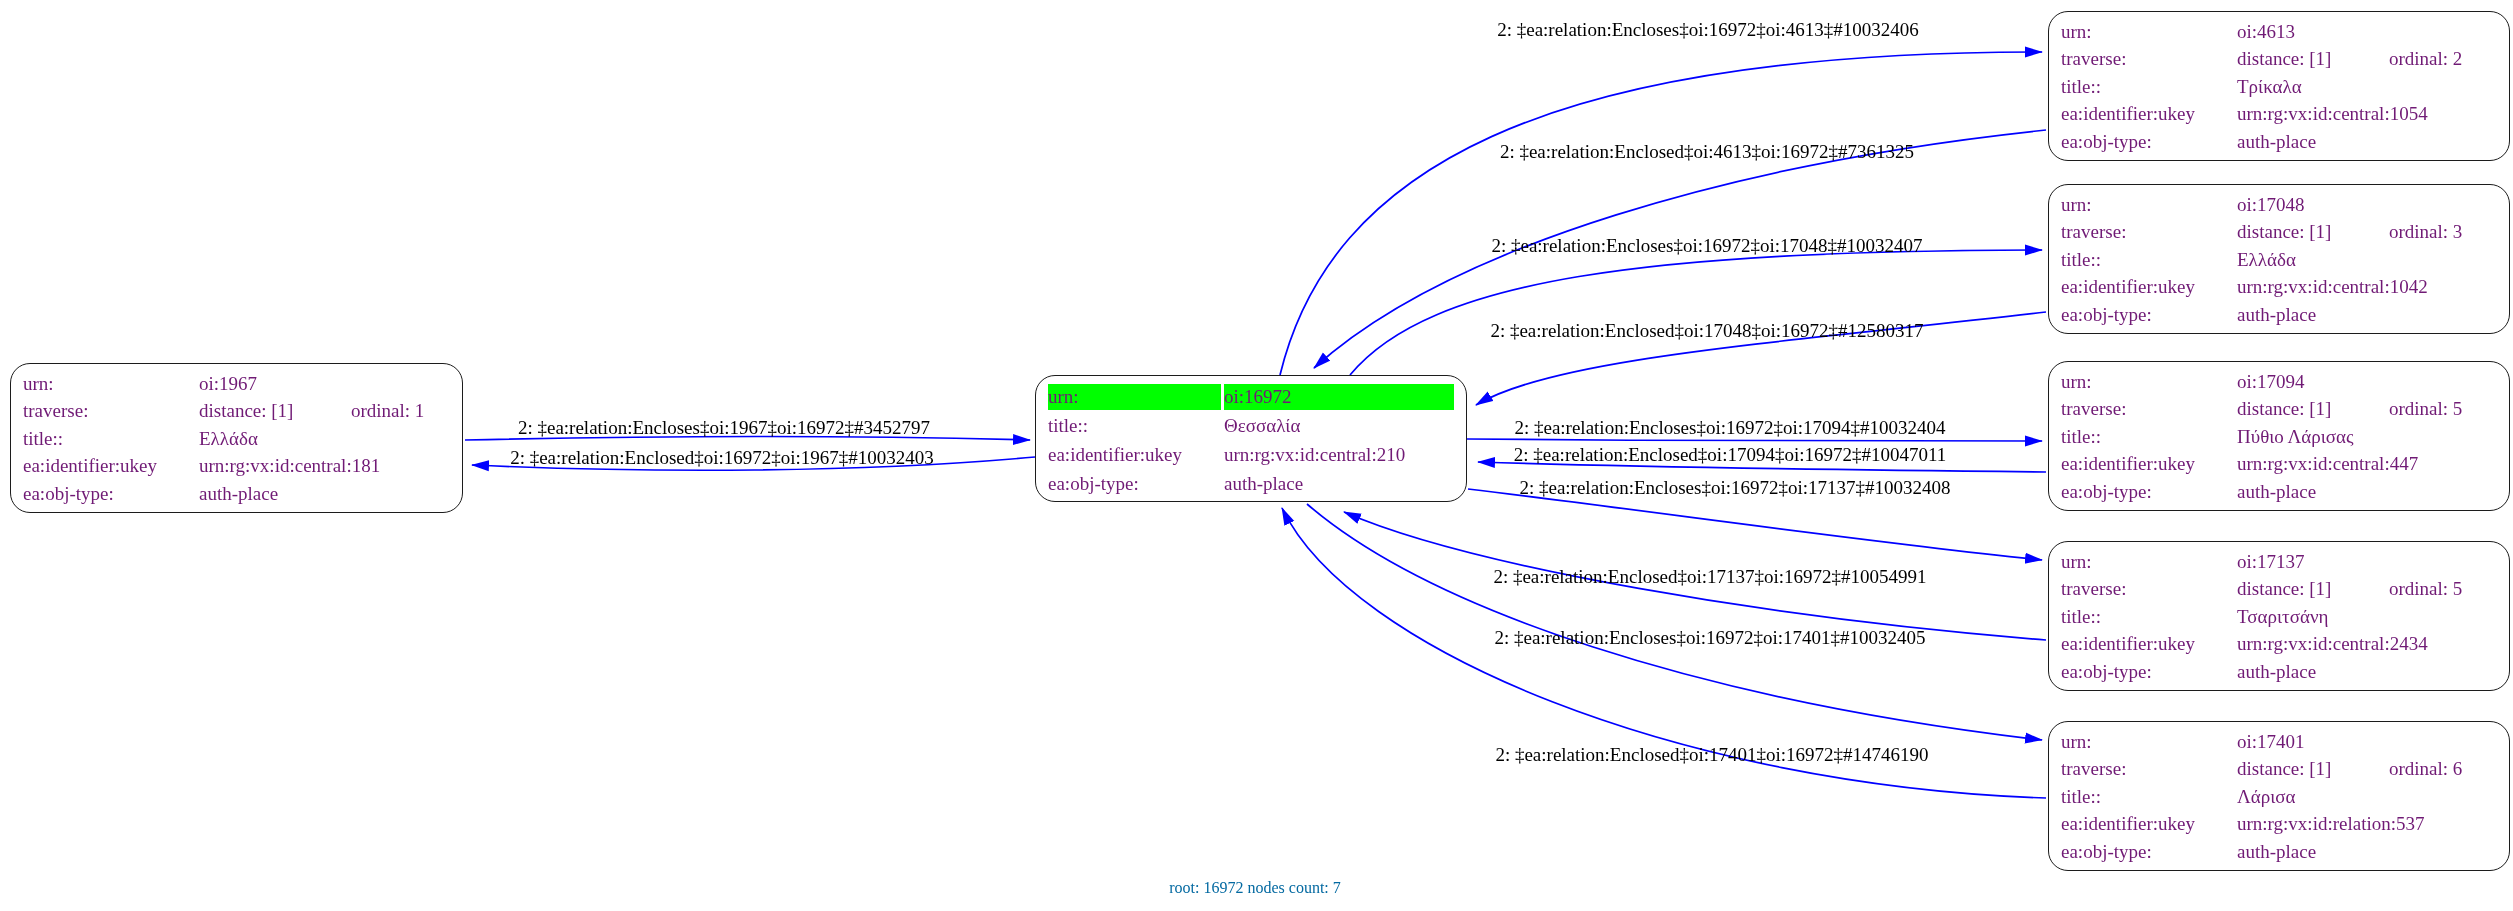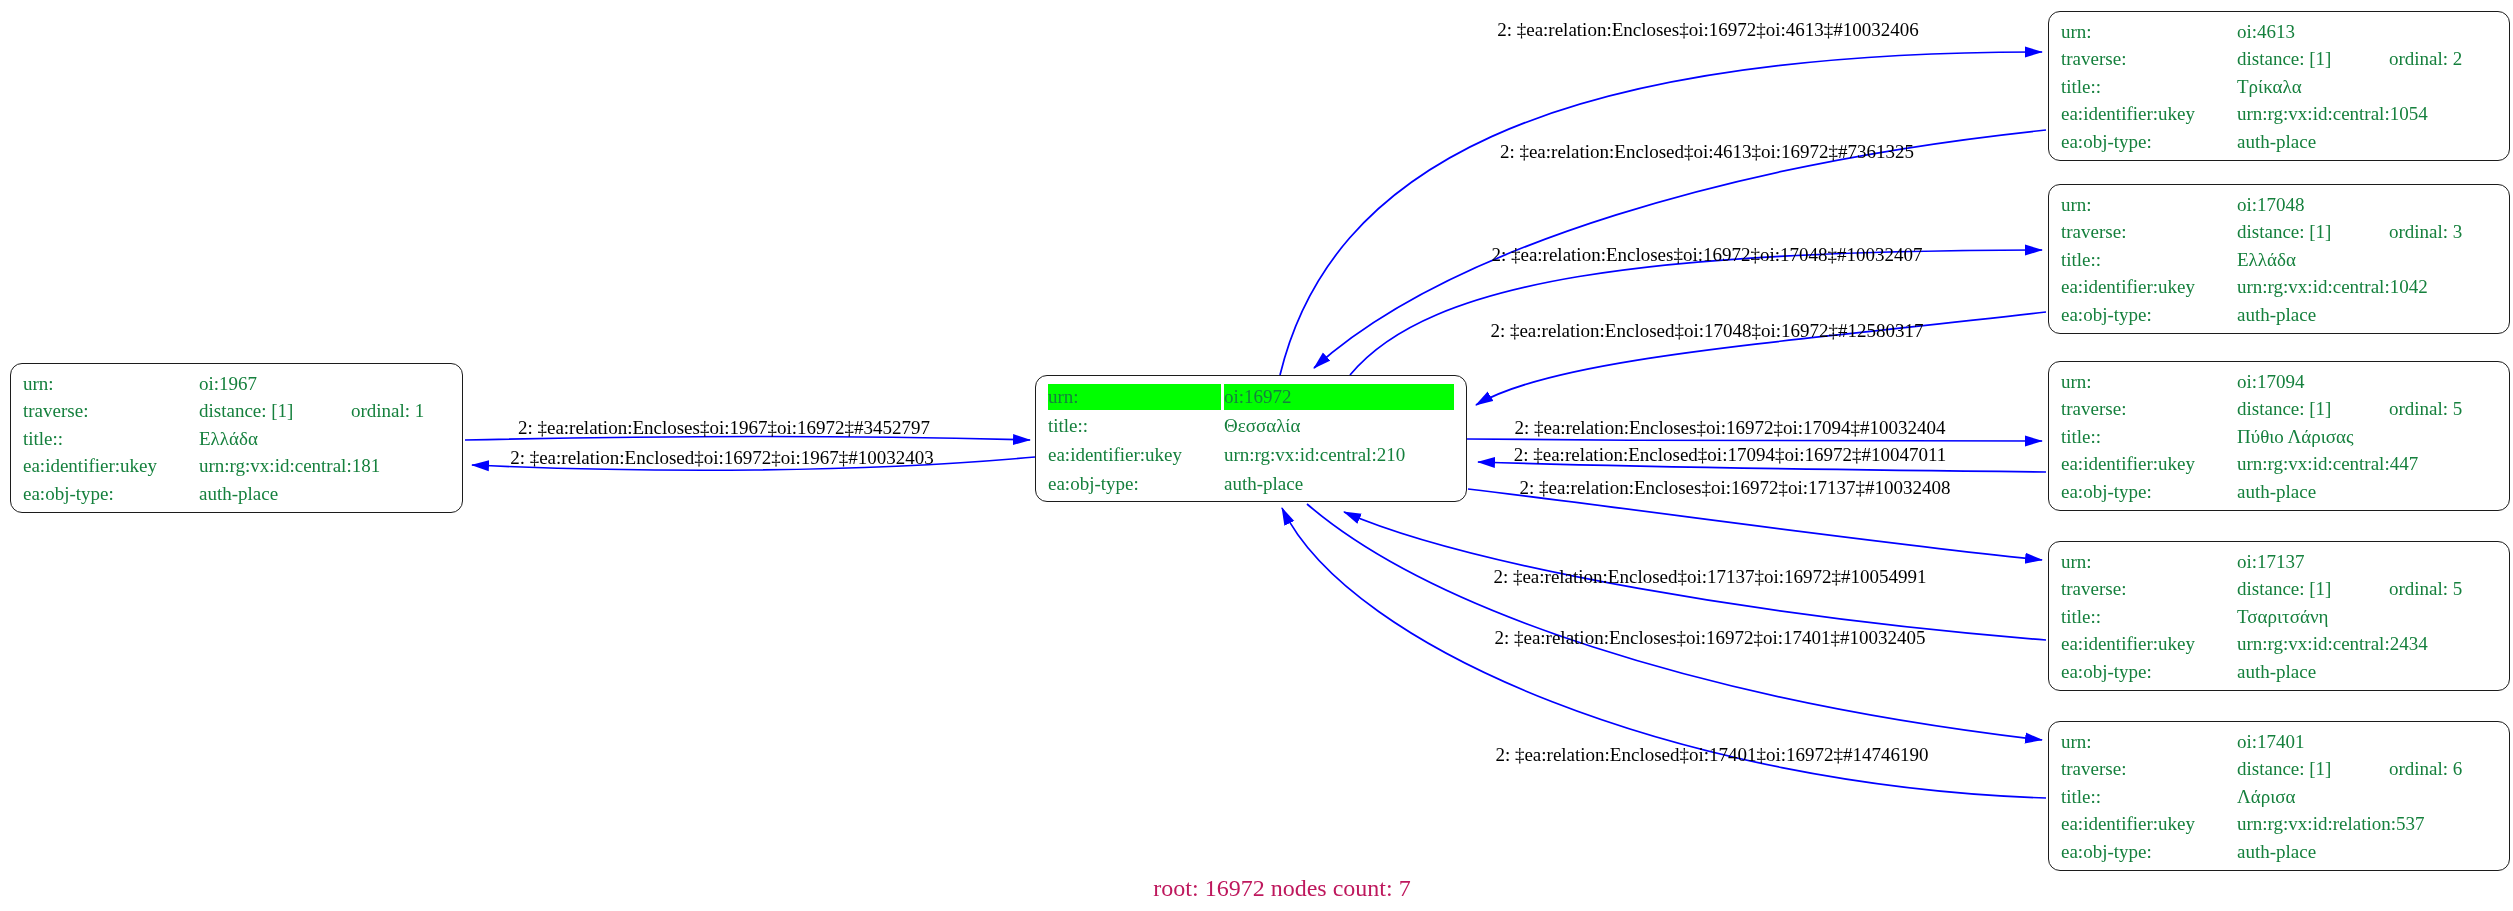--- a/index.html
+++ b/index.html
@@ -6,36 +6,36 @@
   body{
     width:2513px;height:911px;position:relative;background:#ffffff;
     font-family:"Liberation Serif","DejaVu Serif",serif;
     overflow:hidden;
   }
   .edges{position:absolute;left:0;top:0;}
   .edges path{fill:none;stroke:var(--edge-color,#0000ff);stroke-width:1.7px;}
   .arrowhead{fill:var(--edge-color,#0000ff);}
   .node{
     position:absolute;background:#ffffff;border:1.4px solid #1c1c1c;
-    border-radius:12px;color:#15803d;font-size:19px;box-sizing:border-box;
+    border-radius:20px;color:#701a75;font-size:19px;box-sizing:border-box;
     padding-top:6px;
   }
   .row{display:flex;align-items:center;height:29px;padding:0 12px;white-space:nowrap;}
   .node.five .row{height:27.5px;}
   .k{width:173px;margin-right:3px;flex:none;}
   .v{flex:1;display:flex;align-items:center;font-family:Liberation Serif, serif;}
   .dist{width:152px;flex:none;}
   .hl{background:var(--highlight,#00ff00);height:26px;display:flex;align-items:center;}
   .elabel{
     position:absolute;transform:translate(-50%,-50%);
     font-size:19px;color:#000;white-space:nowrap;
   }
   .caption{
     position:absolute;transform:translate(-50%,-50%);
-    font-size:24px;color:#be185d;white-space:nowrap;margin-left:27px;
+    font-size:16px;color:#0369a1;white-space:nowrap;
   }
 </style>
 </head>
 <body>
 
 <svg class="edges" width="2513" height="911">
   <defs>
     <marker id="arr" markerUnits="userSpaceOnUse" markerWidth="20" markerHeight="14" refX="17" refY="6" orient="auto">
       <polygon class="arrowhead" points="0,0.5 18,6 0,11.5"></polygon>
     </marker>
@@ -226,21 +226,21 @@
   <div class="row">
       <span class="k">ea:obj-type:</span>
       <span class="v">auth-place</span>
     </div>
 </div>
 
 <div class="elabel" style="left:724px;top:428px">2: ‡ea:relation:Encloses‡oi:1967‡oi:16972‡#3452797</div>
 <div class="elabel" style="left:722px;top:458px">2: ‡ea:relation:Enclosed‡oi:16972‡oi:1967‡#10032403</div>
 <div class="elabel" style="left:1708px;top:30px">2: ‡ea:relation:Encloses‡oi:16972‡oi:4613‡#10032406</div>
 <div class="elabel" style="left:1707px;top:152px">2: ‡ea:relation:Enclosed‡oi:4613‡oi:16972‡#7361325</div>
-<div class="elabel" style="left:1707px;top:255px">2: ‡ea:relation:Encloses‡oi:16972‡oi:17048‡#10032407</div>
+<div class="elabel" style="left:1707px;top:246px">2: ‡ea:relation:Encloses‡oi:16972‡oi:17048‡#10032407</div>
 <div class="elabel" style="left:1707px;top:331px">2: ‡ea:relation:Enclosed‡oi:17048‡oi:16972‡#12580317</div>
 <div class="elabel" style="left:1730px;top:428px">2: ‡ea:relation:Encloses‡oi:16972‡oi:17094‡#10032404</div>
 <div class="elabel" style="left:1730px;top:455px">2: ‡ea:relation:Enclosed‡oi:17094‡oi:16972‡#10047011</div>
 <div class="elabel" style="left:1735px;top:488px">2: ‡ea:relation:Encloses‡oi:16972‡oi:17137‡#10032408</div>
 <div class="elabel" style="left:1710px;top:577px">2: ‡ea:relation:Enclosed‡oi:17137‡oi:16972‡#10054991</div>
 <div class="elabel" style="left:1710px;top:638px">2: ‡ea:relation:Encloses‡oi:16972‡oi:17401‡#10032405</div>
 <div class="elabel" style="left:1712px;top:755px">2: ‡ea:relation:Enclosed‡oi:17401‡oi:16972‡#14746190</div>
 
 <div class="caption" style="left:1255px;top:888px">root: 16972 nodes count: 7</div>
 

